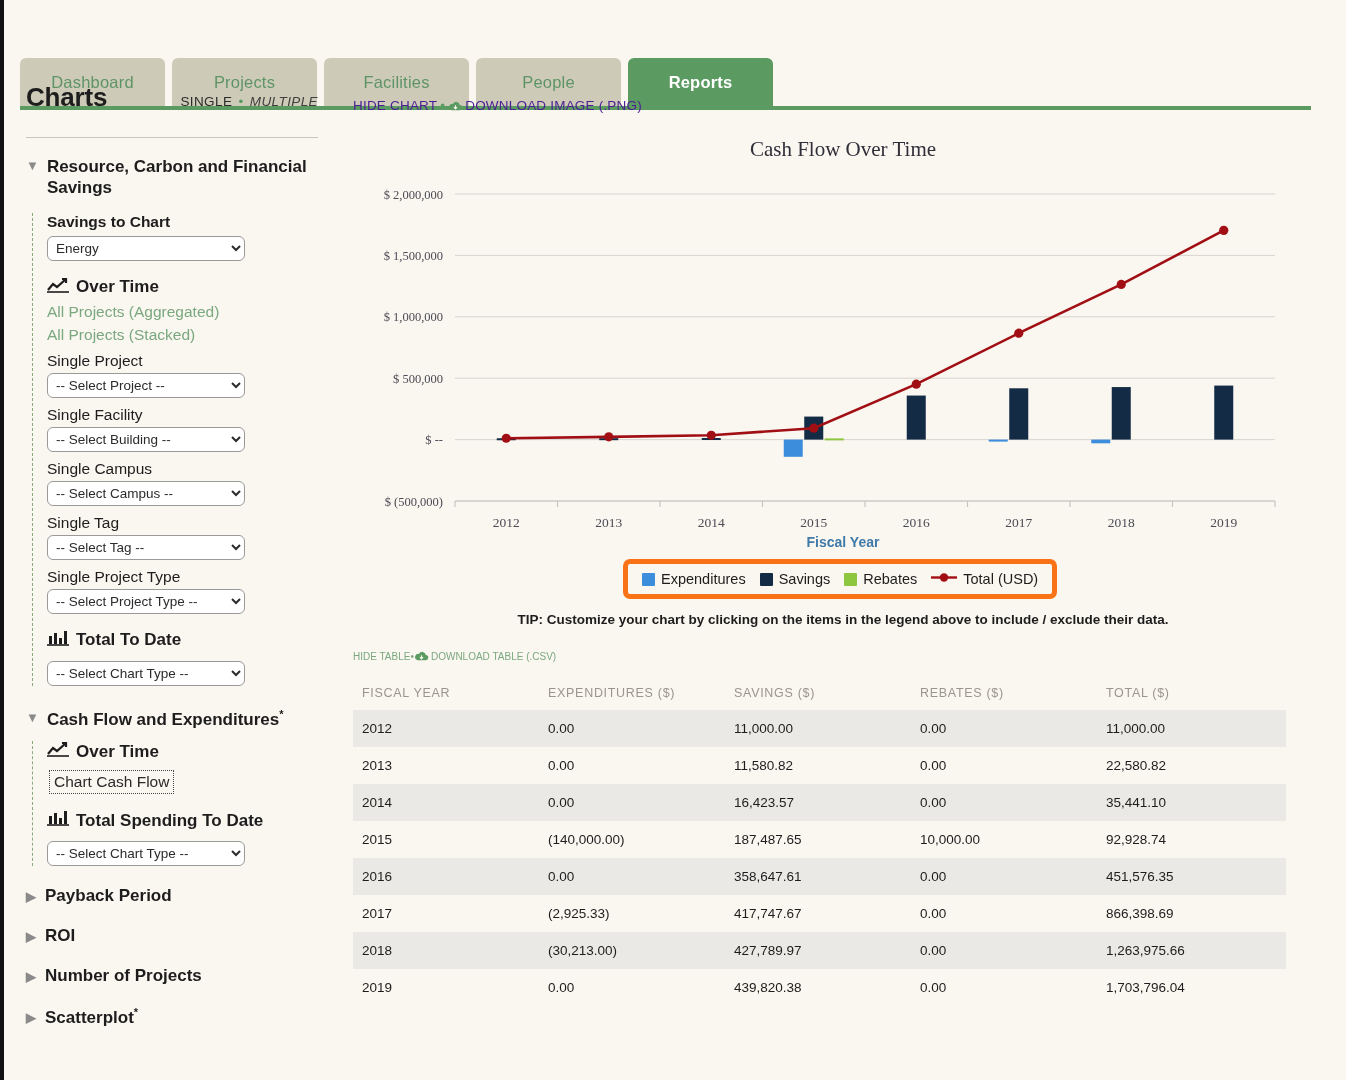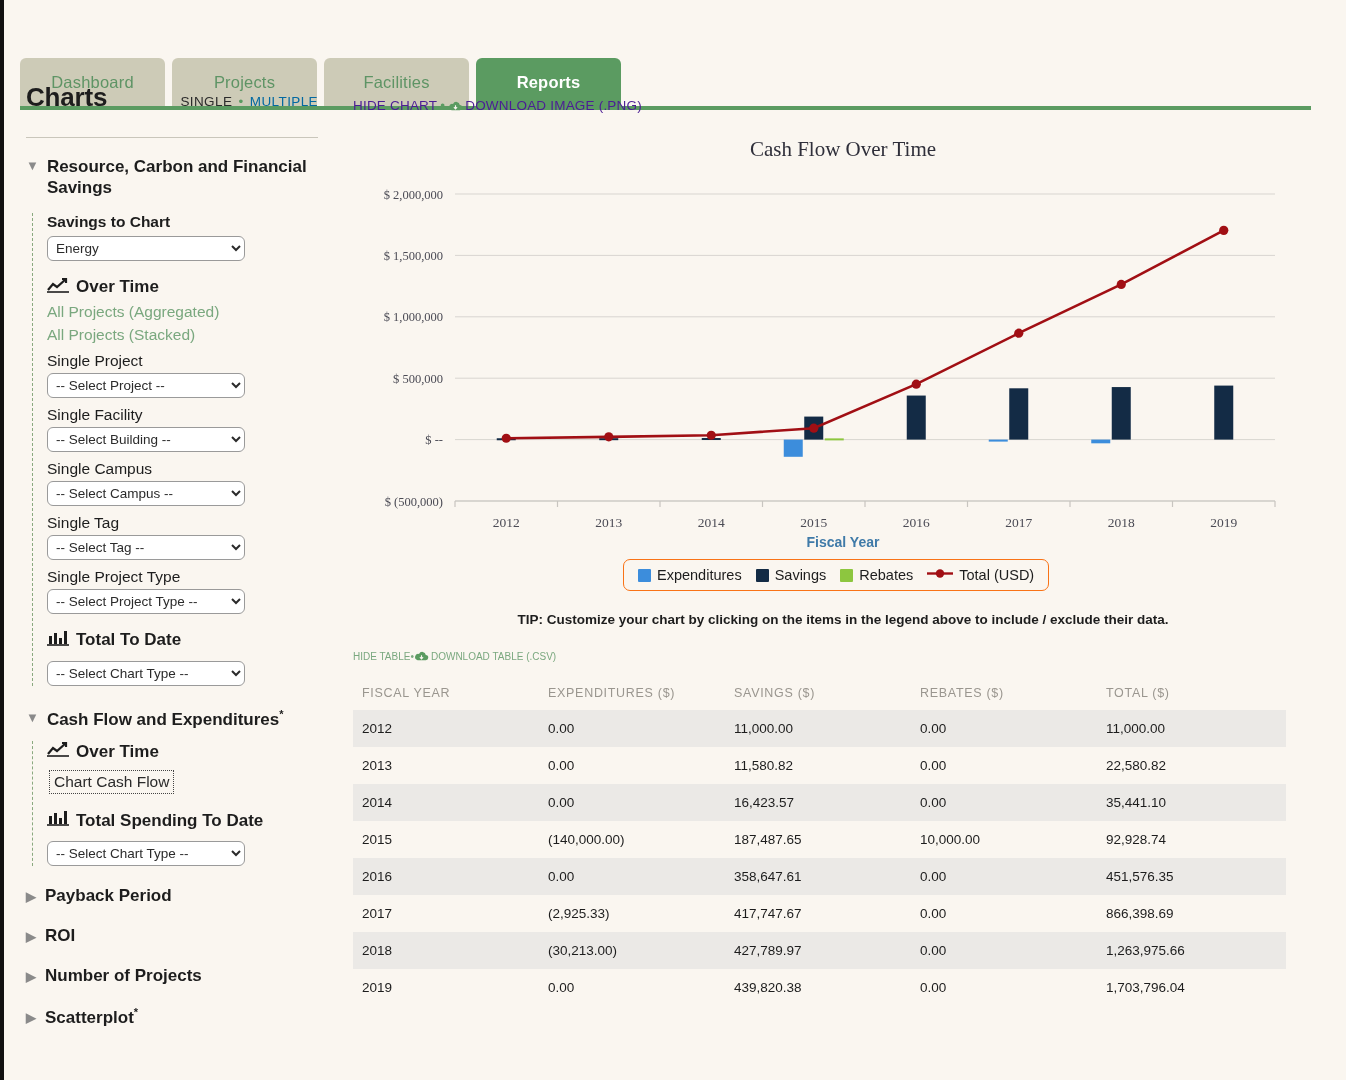--- a/index.html
+++ b/index.html
@@ -37,21 +37,21 @@
   .sidebar { position:absolute; left:4px; top:82px; width:336px; height:998px; }
   .charts-head {
     position:relative; margin:0 22px; padding-bottom:24px;
     border-bottom:1px solid #c9c6bb;
     display:flex; align-items:baseline; justify-content:space-between;
   }
   .charts-title { font-size:26px; font-weight:bold; color:#1d1d1d; letter-spacing:-.2px; }
   .sm-toggle { font-size:13.5px; letter-spacing:.4px; }
   .sm-toggle .single { color:#2b2b2b; }
   .sm-toggle .dot { color:#5b9b61; padding:0 2px; }
-  .sm-toggle .multiple { color:#0369a1; cursor:pointer; }
+  .sm-toggle .multiple { color:#404040; cursor:pointer;font-style:italic; }
 
   .group-head {
     display:flex; align-items:flex-start; gap:8px;
     margin:18px 22px 0 22px;
     font-size:17px; font-weight:bold; color:#1d1d1d; line-height:1.25;
     cursor:pointer;
   }
   .tri { color:#8a8a8a; font-size:13px; line-height:1.5; flex:0 0 auto; }
   .group-body {
     margin-left:28px; padding-left:14px;
@@ -99,21 +99,21 @@
   .chartbox { position:relative; width:1006px; height:400px; margin-top:8px; }
   .chartsvg { position:absolute; left:0; top:0; }
 
   .axis-x-title {
     position:absolute; left:0; top:452px; width:1006px; text-align:center;
     font-size:14px; font-weight:bold; color:#3f7aa8;
   }
 
   .legend {
     position:absolute; left:283px; top:477px;
-    border:1px solid #f97316; border-radius:7px; background:#faf6f0;
+    border:5px solid #f97316; border-radius:7px; background:#faf6f0;
     padding:7px 14px; display:flex; align-items:center; gap:14px;
     font-size:14.5px; color:#1d1d1d;
   }
   .lg-item { display:flex; align-items:center; gap:6px; cursor:pointer; }
   .swatch { width:13px; height:13px; display:inline-block; border-radius:1px; }
 
   .tip {
     position:absolute; left:0; top:530px; width:1006px; text-align:center;
     font-size:13.5px; font-weight:bold; color:#1d1d1d;
   }
@@ -134,20 +134,21 @@
 </head>
 <body>
 
 <div class="edge-left"></div>
 
 <div class="tabbar">
   <div class="tabs" id="tabs">
       <div class="tab">Dashboard</div>
       <div class="tab">Projects</div>
       <div class="tab">Facilities</div>
+      <div class="tab">People</div>
       <div class="tab active">Reports</div>
     </div>
   <div class="tabrule"></div>
 </div>
 
 <div class="sidebar">
 
   <div class="charts-head">
     <div class="charts-title">Charts</div>
     <div class="sm-toggle">

